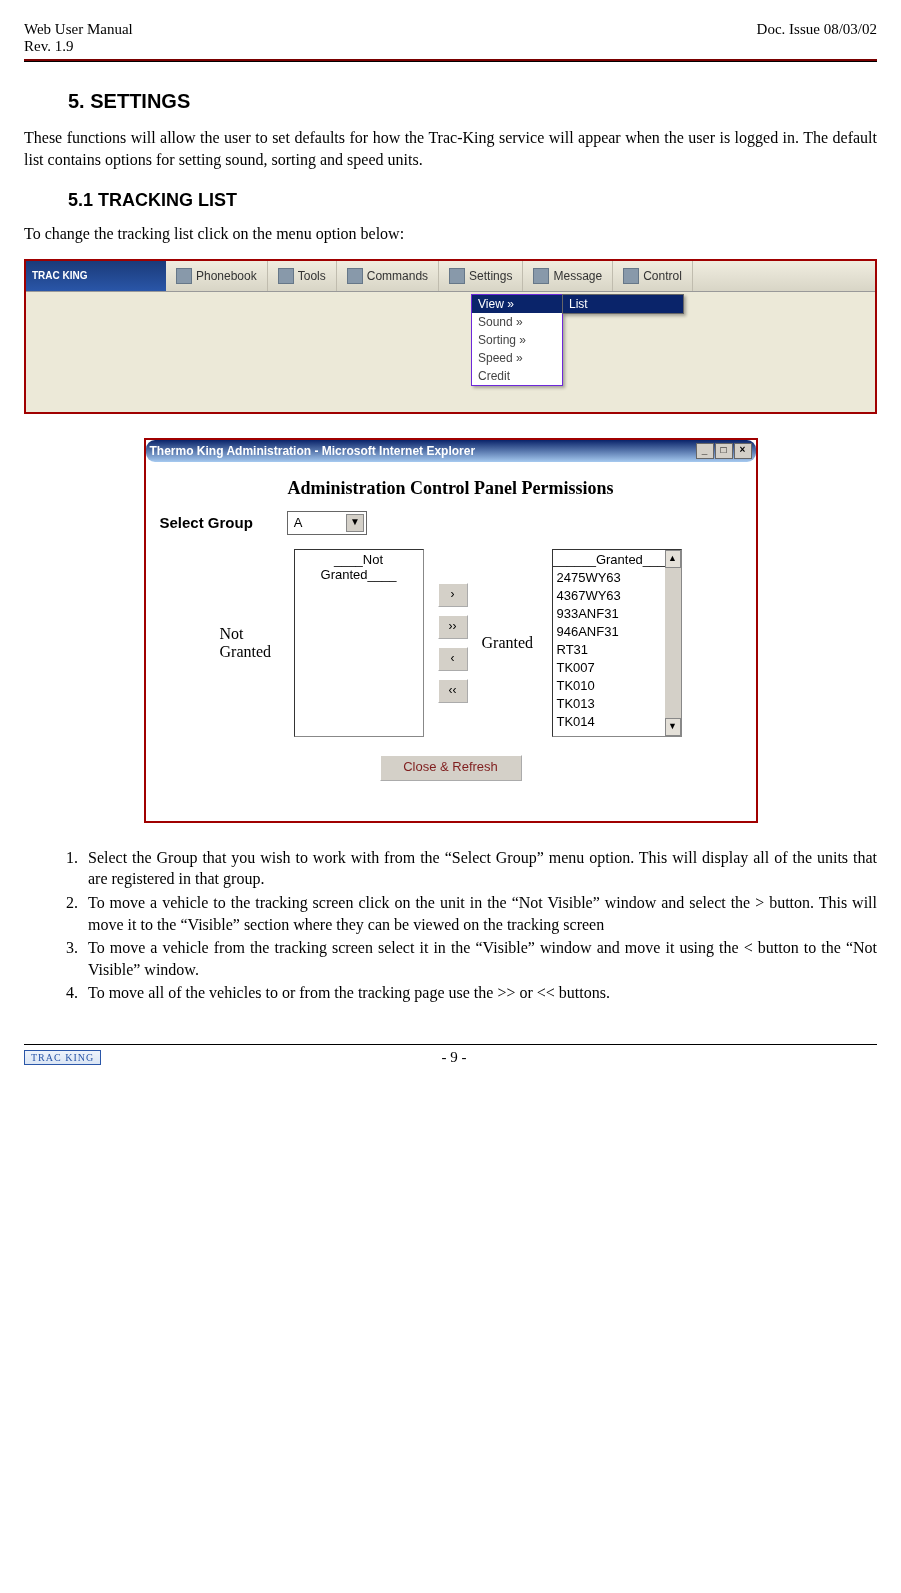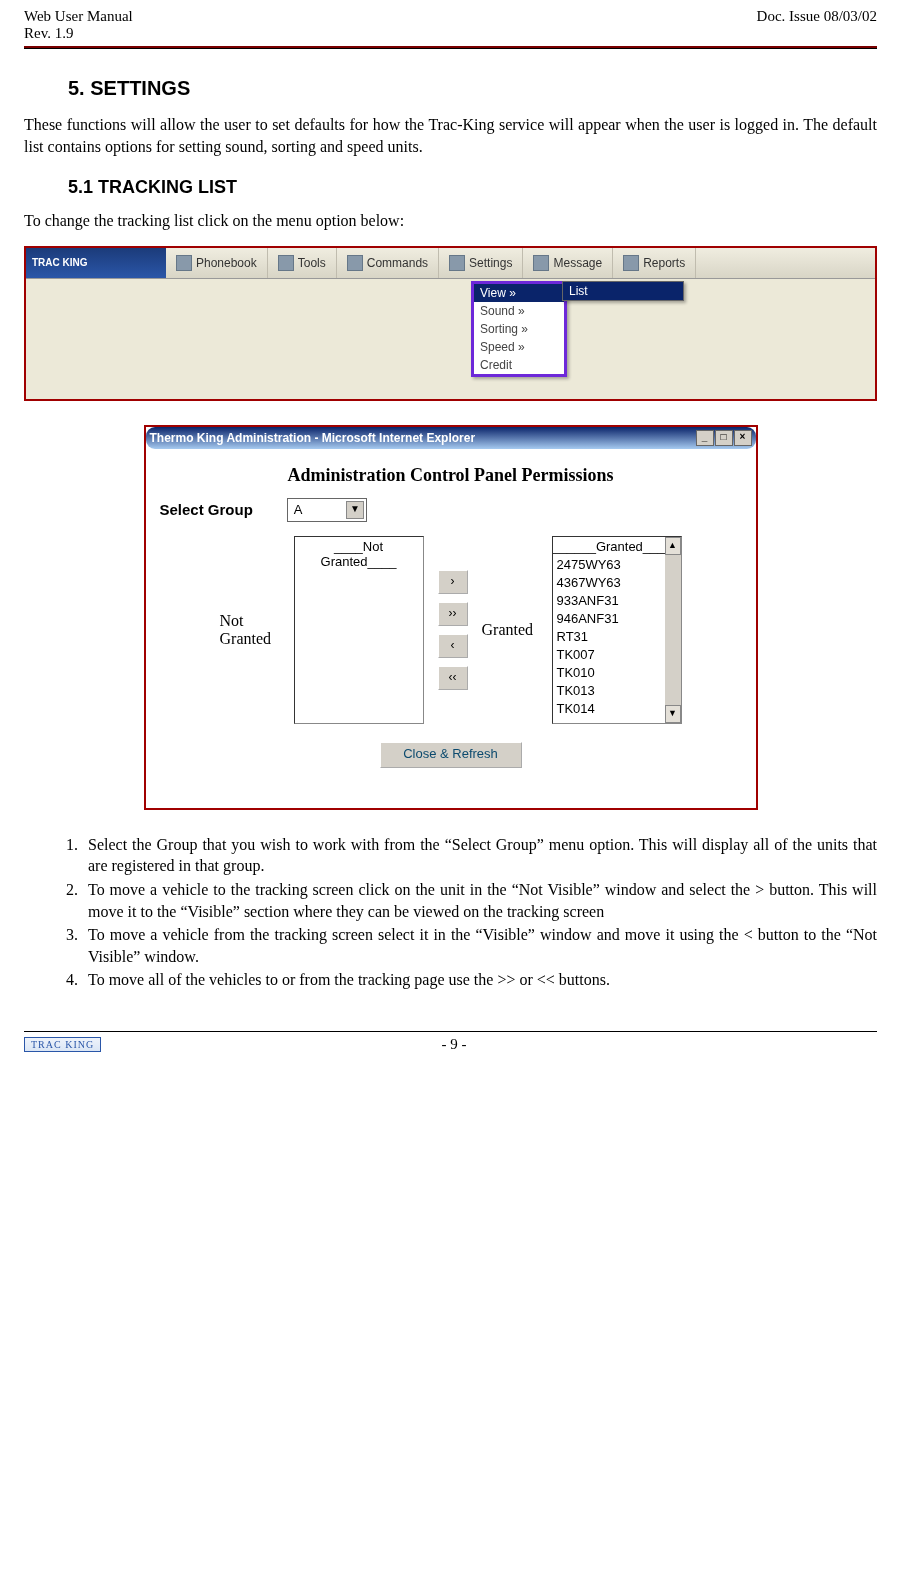--- a/index.html
+++ b/index.html
@@ -4,21 +4,21 @@
 <style>
   body {
     margin: 0;
     padding: 0;
     background: #fff;
     font-family: Georgia, "Times New Roman", serif;
     color: #000;
     width: 901px;
   }
   .page {
-    padding: 8px 24px 10px 24px;
+    padding: 21px 24px 10px 24px;
     box-sizing: border-box;
   }
   .header-row {
     display: flex;
     justify-content: space-between;
     font-family: Georgia, serif;
     font-size: 15px;
   }
   .header-line {
     border: 0;
@@ -97,21 +97,21 @@
     position: relative;
     height: 120px;
     background: #ece9d8;
   }
   .menu-box {
     position: absolute;
     left: 445px;
     top: 2px;
     width: 90px;
     background: #fff;
-    border: 3px solid #6d28d9;
+    border: 1px solid #6d28d9;
     box-shadow: 2px 2px 3px rgba(0,0,0,0.3);
     font-family: Tahoma, Arial, sans-serif;
     font-size: 12px;
   }
   .menu-box .mi {
     padding: 2px 6px;
     color: #444;
   }
   .menu-box .mi.sel {
     background: #0a246a;
@@ -270,21 +270,21 @@
   .close-btn {
     display: block;
     margin: 18px auto 0 auto;
     width: 140px;
     height: 24px;
     background: #d4d0c8;
     border: 1px outset #fff;
     font-size: 13px;
     text-align: center;
     line-height: 22px;
-    color: #0c4a6e;
+    color: #7f1d1d;
   }
   ol.steps {
     font-family: Georgia, serif;
     font-size: 16px;
     line-height: 1.35;
     padding-left: 58px;
     margin: 0;
     text-align: justify;
   }
   ol.steps li { margin-bottom: 2px; padding-left: 6px; }
@@ -348,21 +348,21 @@
       <div class="tb-item">
           <span class="tb-icon"></span>
           <span>Settings</span>
         </div>
       <div class="tb-item">
           <span class="tb-icon"></span>
           <span>Message</span>
         </div>
       <div class="tb-item">
           <span class="tb-icon"></span>
-          <span>Reports</span>
+          <span>Control</span>
         </div>
     </div>
     <div class="menu-drop">
       <div class="menu-box">
         <div class="mi sel">
             <span>View  »</span>
           </div>
         <div class="mi">Sound  »</div>
         <div class="mi">Sorting  »</div>
         <div class="mi">Speed  »</div>

